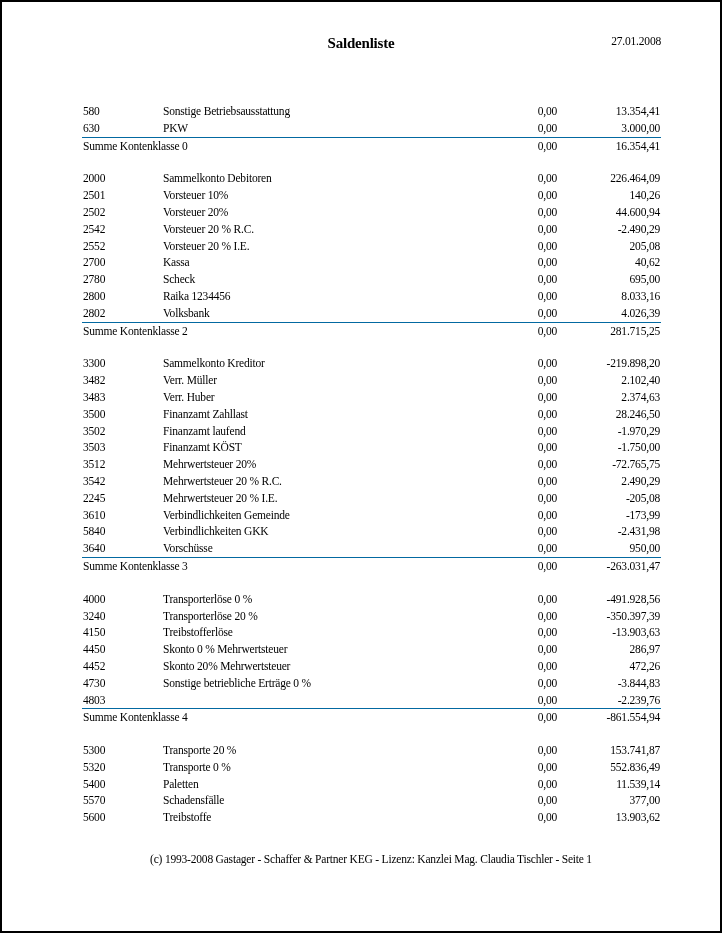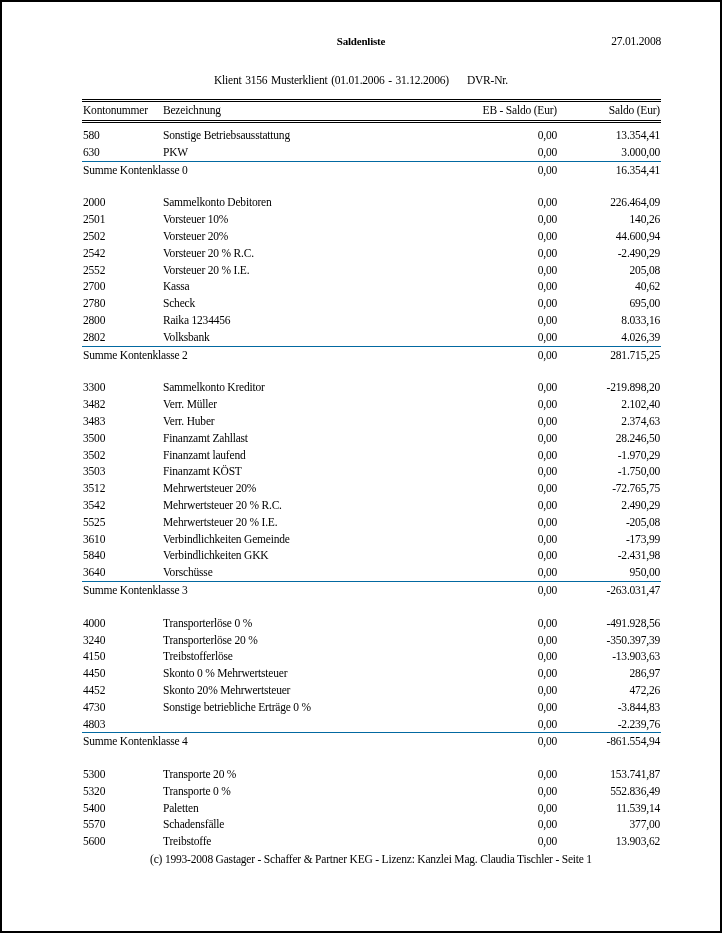--- a/index.html
+++ b/index.html
@@ -11,21 +11,21 @@
       background: #fff;
     }
     .page {
       position: absolute; left: 0; top: 0; width: 722px; height: 933px;
       font-family: "Liberation Serif", "DejaVu Serif", serif;
       font-size: 11.5px; color: #000;
       letter-spacing: -0.2px;
     }
     .title {
       position: absolute; top: 35px; left: 0; width: 722px; text-align: center;
-      font-weight: bold; font-size: 11px;
+      font-weight: bold; font-size: 15px;
     }
     .date {
       position: absolute; top: 35px; right: 61px; text-align: center;
     }
     .period {
       position: absolute; top: 54px; left: 0; width: 722px; text-align: center;
     }
     .client {
       position: absolute; top: 74px; left: 0; width: 722px; text-align: center;
       word-spacing: 1px;
@@ -59,29 +59,22 @@
       position: absolute; top: 853px; left: 0; width: 742px; text-align: center;
     }
   </style>
 </head>
 <body>
 
 <div class="frame"></div>
 <div class="page">
   <div class="title">Saldenliste</div>
   <div class="date">27.01.2008</div>
-  <div class="client"><span>Klient 3156  Musterklient  (01.01.2006 - 31.12.2006)</span><span class="dvr">DVR-Nr.</span></div>
 
   <div class="table">
-    <div class="hdr">
-      <span class="c-num">Kontonummer</span>
-      <span class="c-desc">Bezeichnung</span>
-      <span class="c-eb">EB - Saldo (Eur)</span>
-      <span class="c-saldo">Saldo (Eur)</span>
-    </div>
     <div class="rows" id="rows">
         <div class="row">
           <span class="c-num">580</span>
           <span class="c-desc">Sonstige Betriebsausstattung</span>
           <span class="c-eb">0,00</span>
           <span class="c-saldo">13.354,41</span>
         </div>
         <div class="row">
           <span class="c-num">630</span>
           <span class="c-desc">PKW</span>
@@ -196,21 +189,21 @@
           <span class="c-eb">0,00</span>
           <span class="c-saldo">-72.765,75</span>
         </div>
         <div class="row">
           <span class="c-num">3542</span>
           <span class="c-desc">Mehrwertsteuer 20 % R.C.</span>
           <span class="c-eb">0,00</span>
           <span class="c-saldo">2.490,29</span>
         </div>
         <div class="row">
-          <span class="c-num">5525</span>
+          <span class="c-num">2245</span>
           <span class="c-desc">Mehrwertsteuer 20 % I.E.</span>
           <span class="c-eb">0,00</span>
           <span class="c-saldo">-205,08</span>
         </div>
         <div class="row">
           <span class="c-num">3610</span>
           <span class="c-desc">Verbindlichkeiten Gemeinde</span>
           <span class="c-eb">0,00</span>
           <span class="c-saldo">-173,99</span>
         </div>

